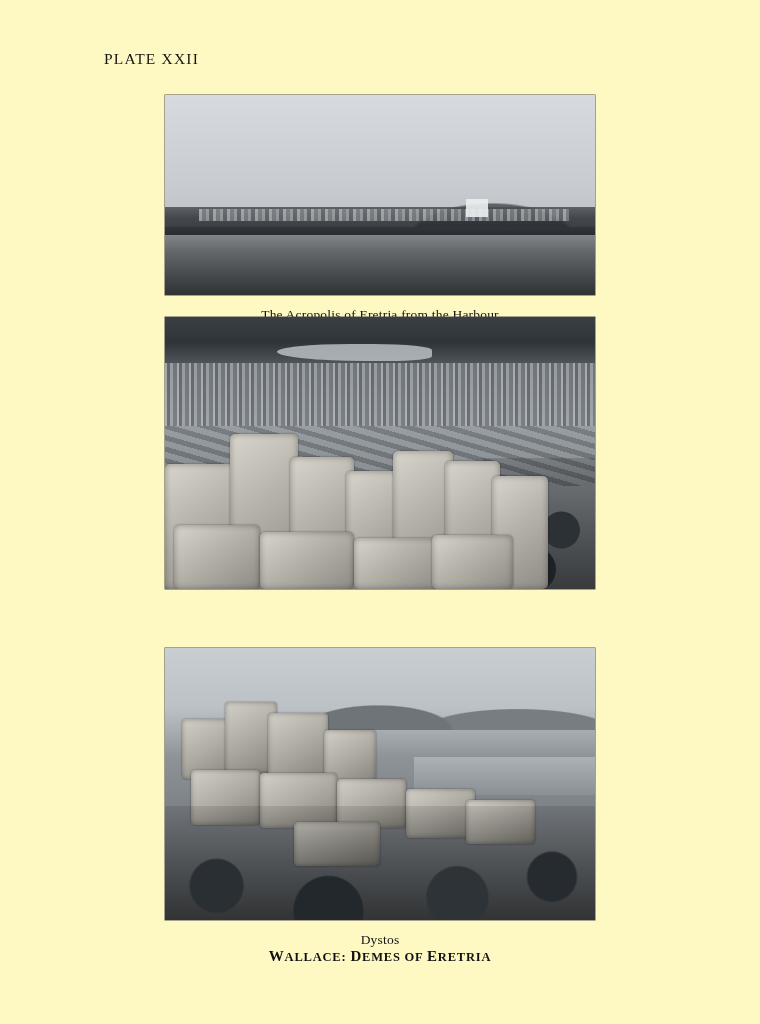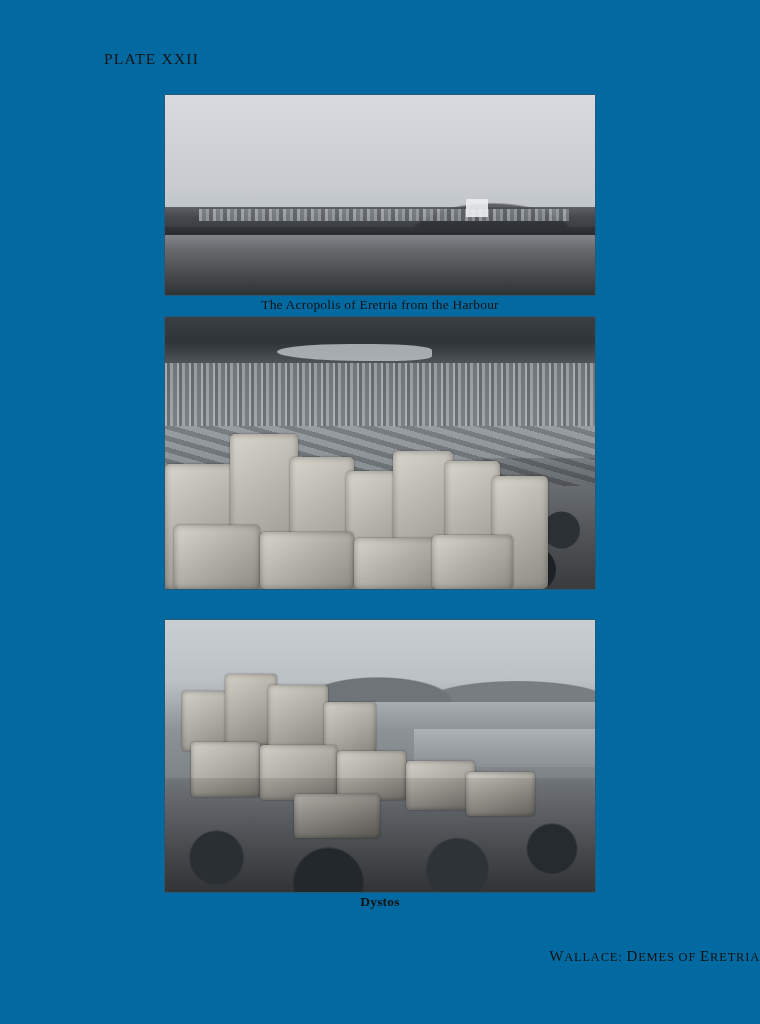--- a/index.html
+++ b/index.html
@@ -11,21 +11,21 @@
     width: 760px;
     height: 1024px;
     position: relative;
     font-family: "Liberation Serif", serif;
     color: #111111;
     overflow: hidden;
   }
   .page {
     position: absolute;
     inset: 0;
-    background: #0369a1;
+    background: #fef9c3;
   }
   .plate-label {
     position: absolute;
     left: 104px;
     top: 50px;
     font-family: "Liberation Serif", serif;
     font-size: 15.5px;
     letter-spacing: 1.2px;
     color: #151515;
   }
@@ -39,21 +39,21 @@
     margin: 0 auto;
     background: #8a8a8a;
     overflow: hidden;
     box-shadow: 0 0 0 0.5px #4a4a4a;
   }
   .caption {
     text-align: center;
     font-family: "Liberation Serif", serif;
     font-size: 13.5px;
     color: #131313;
-    margin-top: 2px;
+    margin-top: 12px;
     letter-spacing: 0.2px;
   }
   .caption.small-gap { margin-top: 3px; }
 
   
   #photo-1 {
     width: 430px;
     height: 200px;
     background:
       
@@ -206,24 +206,25 @@
     position: absolute;
     background: linear-gradient(150deg, #d3d0c8 0%, #aeaba3 50%, #85827b 100%);
     box-shadow: inset 0 0 5px rgba(0,0,0,.35), 0 0 2px rgba(0,0,0,.45);
     border-radius: 4px;
   }
 
   .colophon {
     position: absolute;
     left: 0;
     width: 100%;
-    text-align: right;
+    text-align: center;
     font-family: "Liberation Serif", serif;
     font-size: 15px;
     letter-spacing: 0.8px;
+    font-weight: bold;
   }
   .smallcaps-lead { font-size: 15px; }
   .smallcaps-rest { font-size: 12.5px; }
 </style>
 </head>
 <body>
 
 <div class="page">
 
   <div class="plate-label">PLATE XXII</div>
@@ -254,21 +255,21 @@
         <div class="block" style="left:65%;  top:24%; width:13%; height:76%;"></div>
         <div class="block" style="left:76%;  top:33%; width:13%; height:67%;"></div>
         <div class="block" style="left:2%;   top:62%; width:20%; height:38%;"></div>
         <div class="block" style="left:22%;  top:66%; width:22%; height:34%;"></div>
         <div class="block" style="left:44%;  top:70%; width:20%; height:30%;"></div>
         <div class="block" style="left:62%;  top:68%; width:19%; height:32%;"></div>
       </div>
     </div>
   </div>
 
-  <div class="figure" style="top:620px;font-weight:bold;">
+  <div class="figure" style="top:648px;">
     <div class="photo" id="photo-3">
       <div class="hills"></div>
       <div class="lake"></div>
       <div class="ruin" style="left:4%;  top:26%; width:13%; height:22%;"></div>
       <div class="ruin" style="left:14%; top:20%; width:12%; height:26%;"></div>
       <div class="ruin" style="left:24%; top:24%; width:14%; height:24%;"></div>
       <div class="ruin" style="left:37%; top:30%; width:12%; height:20%;"></div>
       <div class="ruin" style="left:6%;  top:45%; width:16%; height:20%;"></div>
       <div class="ruin" style="left:22%; top:46%; width:18%; height:20%;"></div>
       <div class="ruin" style="left:40%; top:48%; width:16%; height:18%;"></div>

